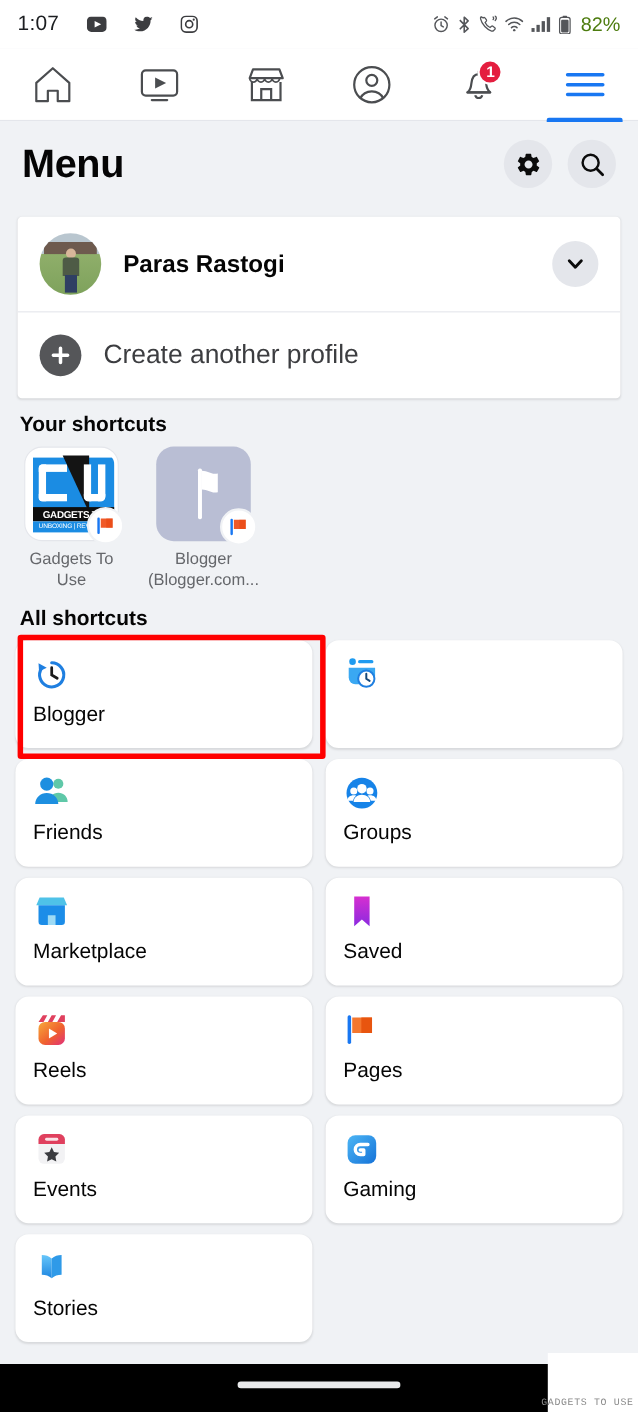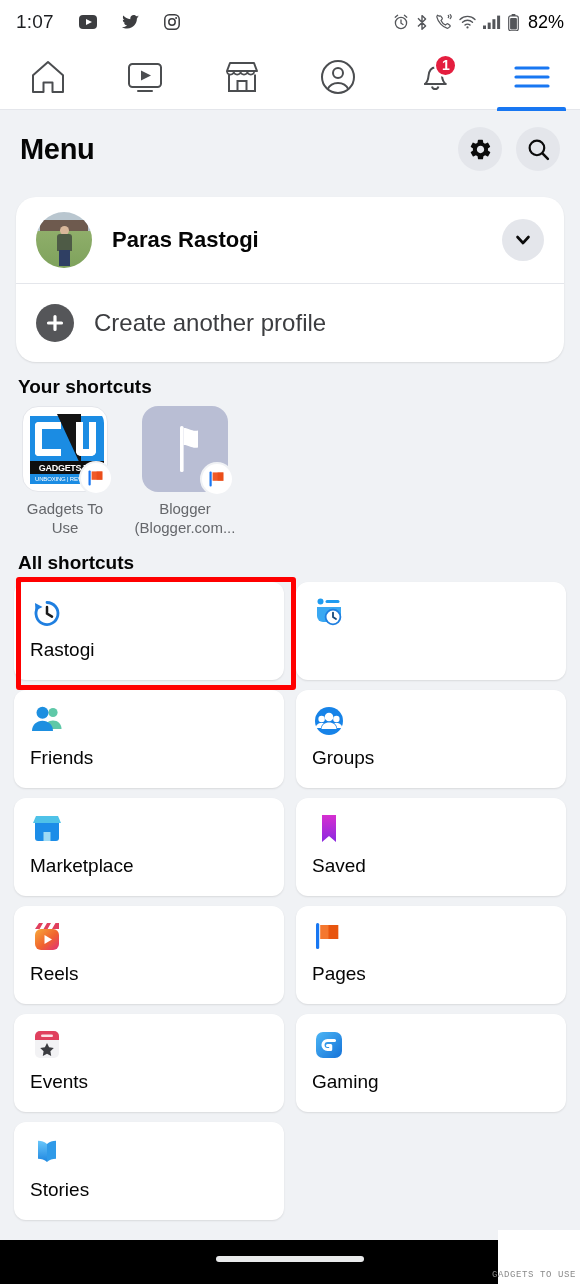--- a/index.html
+++ b/index.html
@@ -19,21 +19,21 @@
   
   .statusbar {
     position: absolute; top: 0; left: 0; width: 580px; height: 44px;
     background: #ffffff;
     display: flex; align-items: center;
     padding: 0 16px;
   }
   .sb-left { display: flex; align-items: center; gap: 25px; justify-content: flex-end; }
   .sb-time { font-size: 19px; color: #1c1e21; font-weight: 400; letter-spacing: .2px; }
   .sb-right { margin-left: auto; display: flex; align-items: center; gap: 7px; }
-  .sb-batt-text { font-size: 18px; color: #000000; margin-left: 2px; }
+  .sb-batt-text { font-size: 18px; color: #4d7c0f; margin-left: 2px; }
   .ic { display: block; }
 
   
   .topnav {
     position: absolute; top: 44px; left: 0; width: 580px; height: 66px;
     background: #ffffff;
     display: flex; align-items: center;
     border-bottom: 1px solid #e4e6eb;
   }
   .navtab {
@@ -55,35 +55,35 @@
     padding: 0 4px;
   }
 
   
   .menuhead {
     position: absolute; top: 111px; left: 0; width: 580px; height: 76px;
     background: #f0f2f5;
     display: flex; align-items: center;
     padding: 0 20px;
   }
-  .menutitle { font-size: 29px; font-weight: 700; color: #050505; letter-spacing: -.3px; }
+  .menutitle { font-size: 36px; font-weight: 700; color: #050505; letter-spacing: -.3px; }
   .head-actions { margin-left: auto; display: flex; align-items: center; gap: 14px; }
   .circbtn {
     width: 44px; height: 44px; border-radius: 50%;
     background: #e4e6eb;
     display: flex; align-items: center; justify-content: center;
   }
 
   
   .body { position: absolute; top: 187px; left: 0; width: 580px; bottom: 0; background: #f0f2f5; }
 
   .card {
     margin: 10px 16px 0 16px;
     background: #ffffff;
-    border-radius: 20px;
+    border-radius: 4px;
     box-shadow: 0 1px 2px rgba(0,0,0,.10);
     overflow: hidden;
   }
   .profile-row {
     height: 86px; display: flex; align-items: center; padding: 0 20px;
   }
   .avatar {
     width: 56px; height: 56px; border-radius: 50%;
     overflow: hidden; flex: 0 0 56px;
     background: linear-gradient(#b9c6cf 0%, #b9c6cf 34%, #8fae6a 34%, #7ea25c 100%);
@@ -397,21 +397,21 @@
     <div class="grid">
 
       <div class="tile">
         <div class="tile-icon">
           <svg width="34" height="34" viewBox="0 0 34 34">
             <path d="M17 6.5a11 11 0 1 1-9.3 5.1" fill="none" stroke="#1f7fe0" stroke-width="2.8" stroke-linecap="round"></path>
             <polygon points="5,7 12.5,11 5.5,14.5" fill="#1f7fe0"></polygon>
             <path d="M17 11v6.6l5 3" stroke="#1b1b1b" stroke-width="2.5" fill="none" stroke-linecap="round"></path>
           </svg>
         </div>
-        <div class="tile-label">Rastogi</div>
+        <div class="tile-label">Blogger</div>
       </div>
 
       <div class="tile">
         <div class="tile-icon">
           <svg width="34" height="34" viewBox="0 0 34 34">
             <circle cx="8.5" cy="5.5" r="3" fill="#1f9bf0"></circle>
             <rect x="13.5" y="4" width="14" height="3" rx="1.5" fill="#1f9bf0"></rect>
             <path d="M5 11h24v9a6 6 0 0 1-6 6H11a6 6 0 0 1-6-6z" fill="#3aa8f2"></path>
             <circle cx="21" cy="21" r="7.4" fill="#ffffff" stroke="#1f7fe0" stroke-width="1.8"></circle>
             <path d="M21 16.6V21l3 2" stroke="#14477a" stroke-width="1.8" fill="none" stroke-linecap="round"></path>

